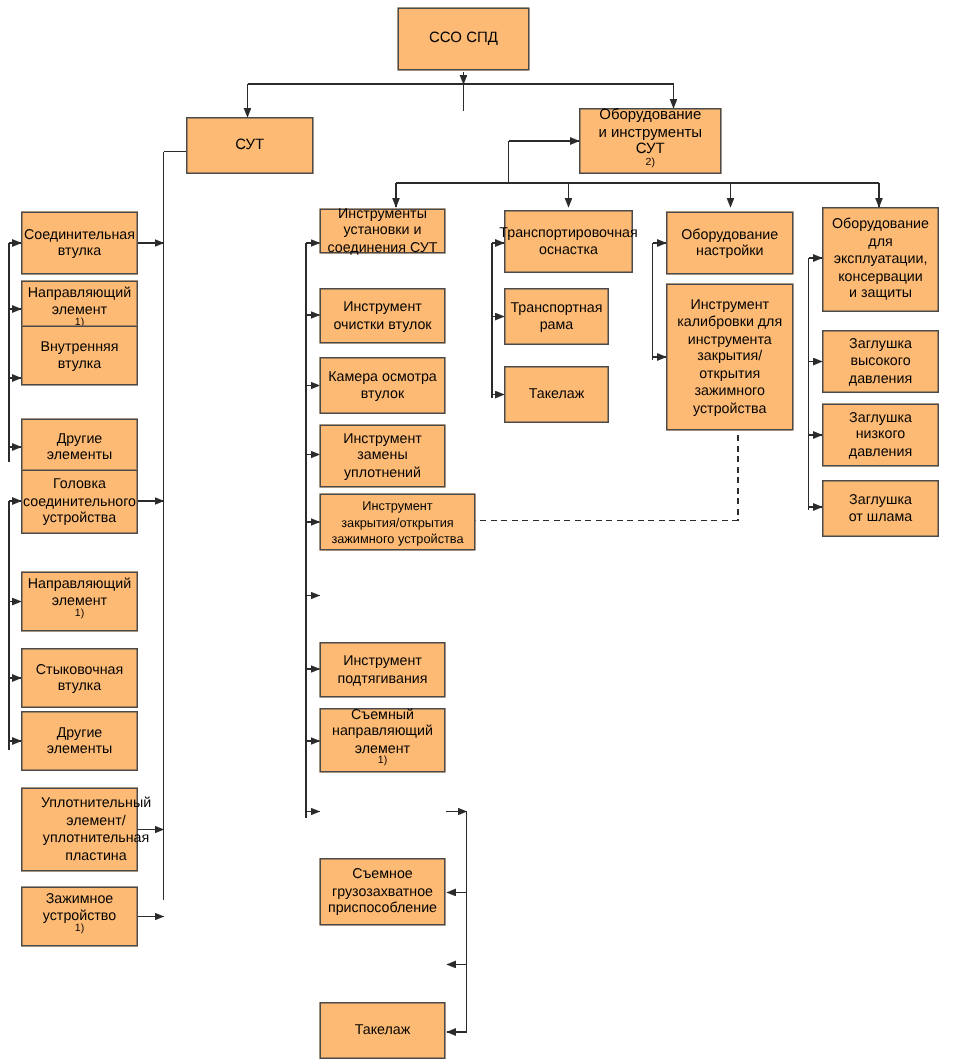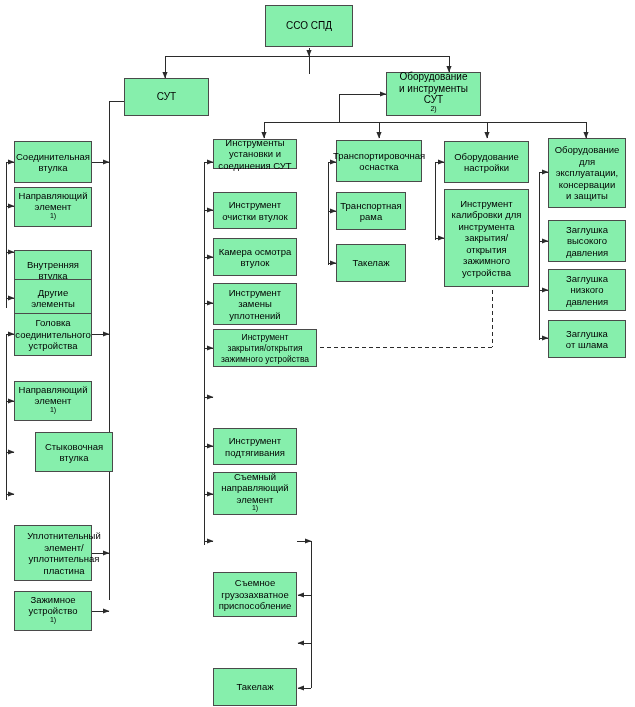--- a/index.html
+++ b/index.html
@@ -21,21 +21,21 @@
     left: 0;
     top: 0;
     width: 635px;
     height: 707px;
     pointer-events: none;
   }
   .node {
     position: absolute;
     box-sizing: border-box;
     border: 1px solid #4a4a4a;
-    background: #86efac;
+    background: #fdba74;
     display: flex;
     align-items: center;
     justify-content: center;
     text-align: center;
     color: #000000;
     font-size: 9.5px;
     line-height: 11.5px;
     letter-spacing: 0px;
     padding: 1px 2px;
     z-index: 2;
@@ -156,39 +156,43 @@
   </div>
 
   <div class="node" style="left:14px; top:141px; width:78px; height:42px;">
     <span><span class="txt">Соединительная
 втулка</span><sup></sup></span>
   </div>
   <div class="node" style="left:14px; top:187px; width:78px; height:40px;">
     <span><span class="txt">Направляющий
 элемент</span><sup>1)</sup></span>
   </div>
-  <div class="node" style="left:14px; top:250px; width:78px; height:40px;">
+  <div class="node" style="left:14px; top:217px; width:78px; height:40px;">
     <span><span class="txt">Внутренняя
 втулка</span><sup></sup></span>
   </div>
   <div class="node" style="left:14px; top:279px; width:78px; height:38px;">
     <span><span class="txt">Другие элементы</span><sup></sup></span>
   </div>
   <div class="node" style="left:14px; top:313px; width:78px; height:43px;">
     <span><span class="txt">Головка
 соединительного
 устройства</span><sup></sup></span>
   </div>
   <div class="node" style="left:14px; top:381px; width:78px; height:40px;">
     <span><span class="txt">Направляющий
 элемент</span><sup>1)</sup></span>
   </div>
-  <div class="node" style="left:14px; top:432px; width:78px; height:40px;margin-left:21px;">
+  <div class="node" style="left:14px; top:432px; width:78px; height:40px;">
     <span><span class="txt">Стыковочная
 втулка</span><sup></sup></span>
+  </div>
+  <div class="node" style="left:14px; top:474px; width:78px; height:40px;">
+    <span><span class="txt">Другие
+элементы</span><sup></sup></span>
   </div>
   <div class="node" style="left:14px; top:525px; width:78px; height:56px;padding-left:24px;">
     <span><span class="txt">Уплотнительный
 элемент/
 уплотнительная
 пластина</span><sup></sup></span>
   </div>
   <div class="node" style="left:14px; top:591px; width:78px; height:40px;">
     <span><span class="txt">Зажимное
 устройство</span><sup>1)</sup></span>

